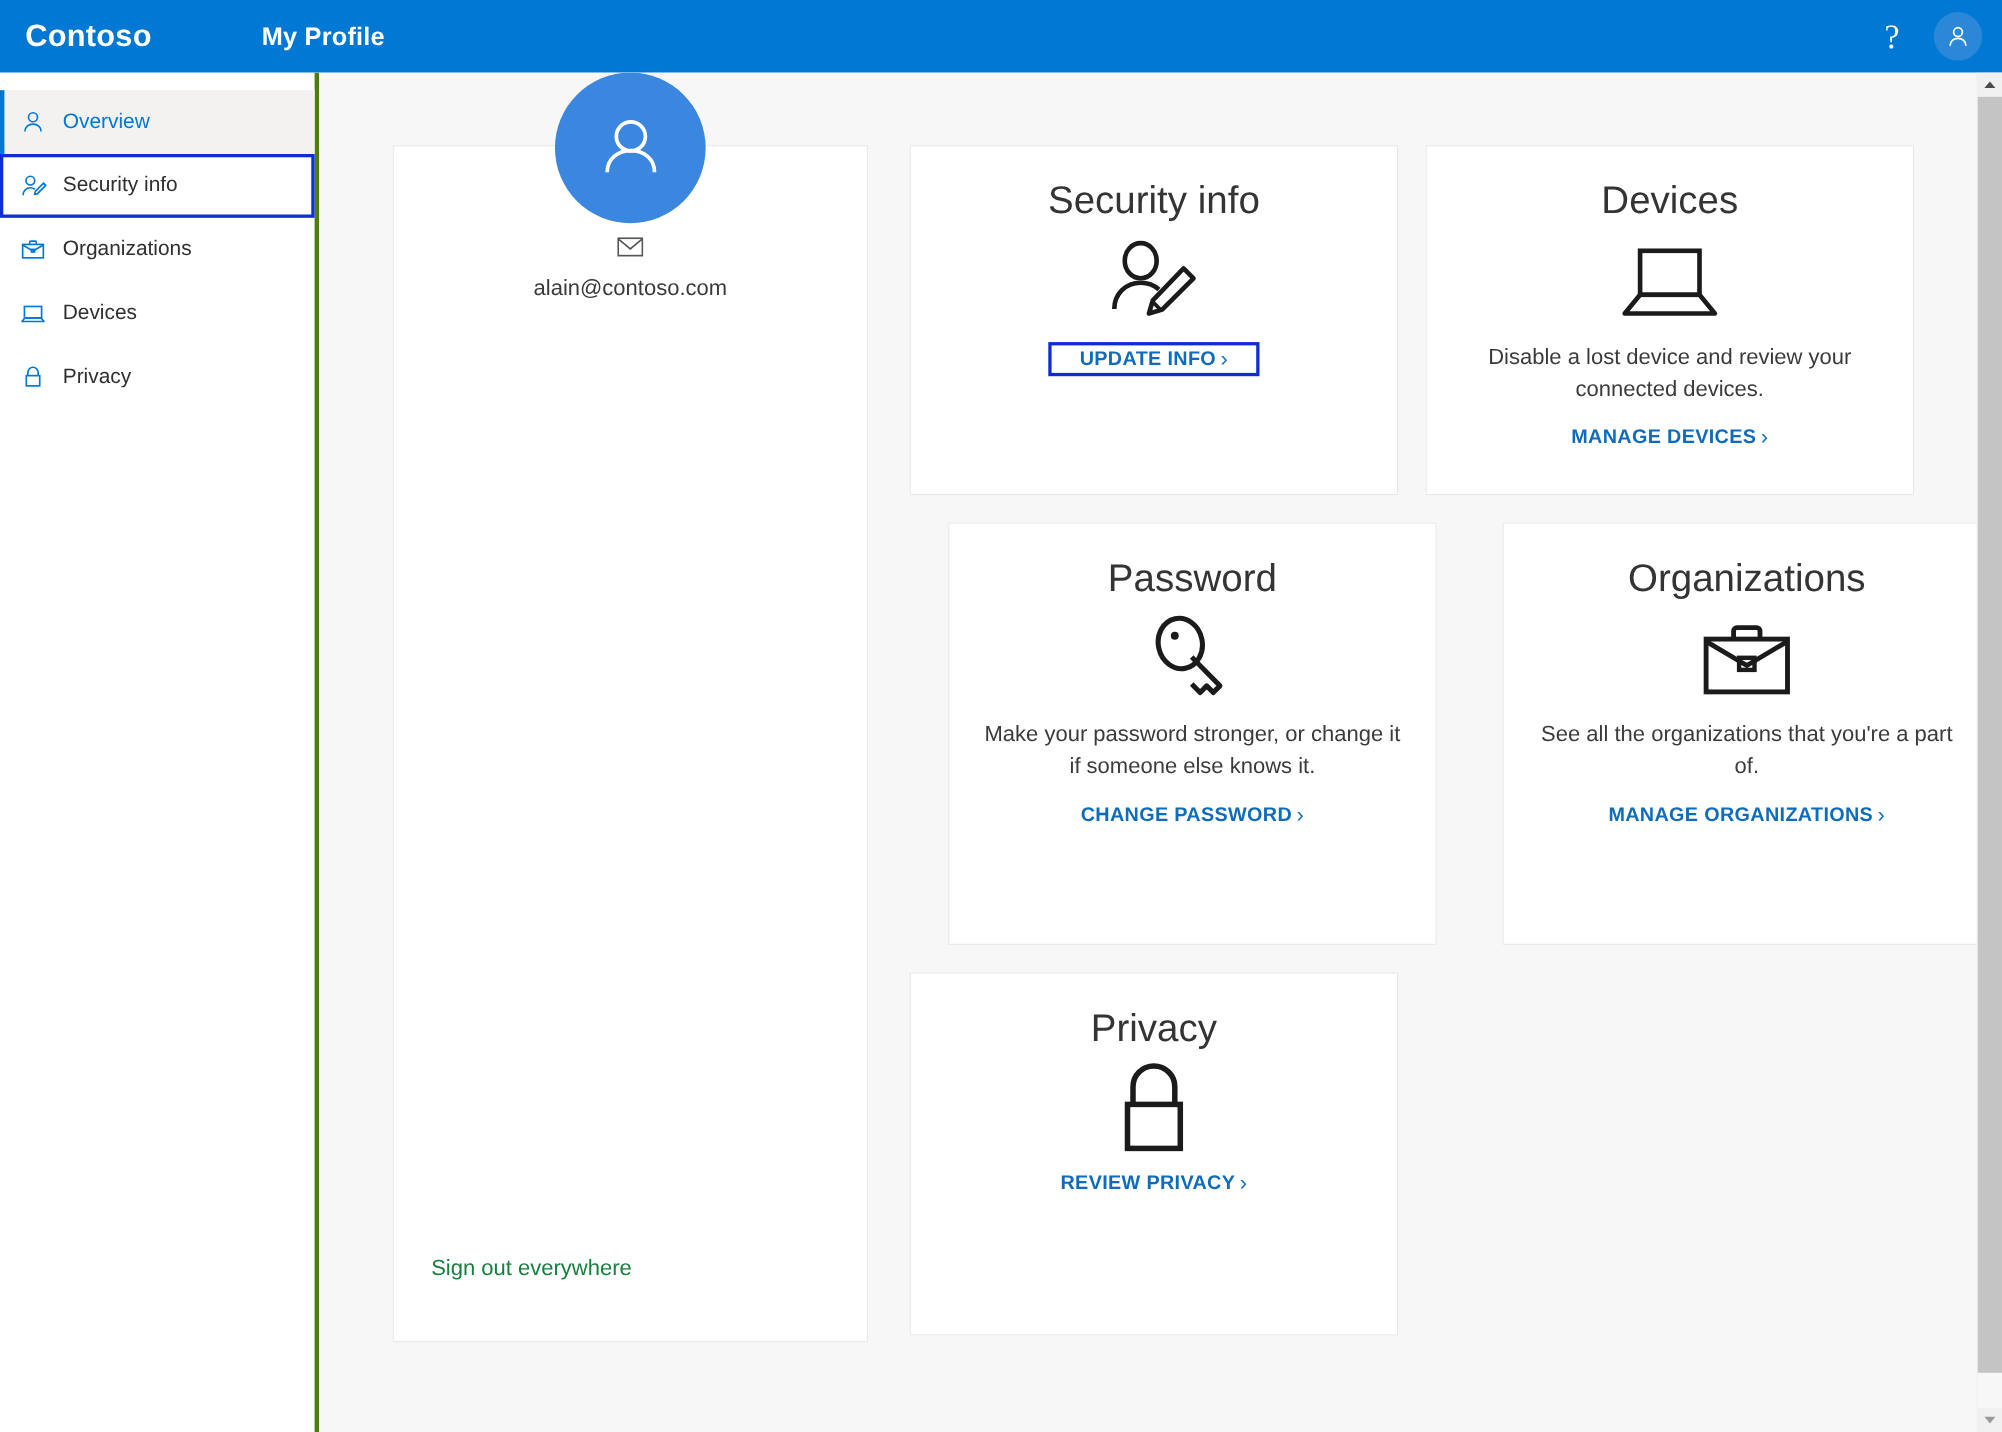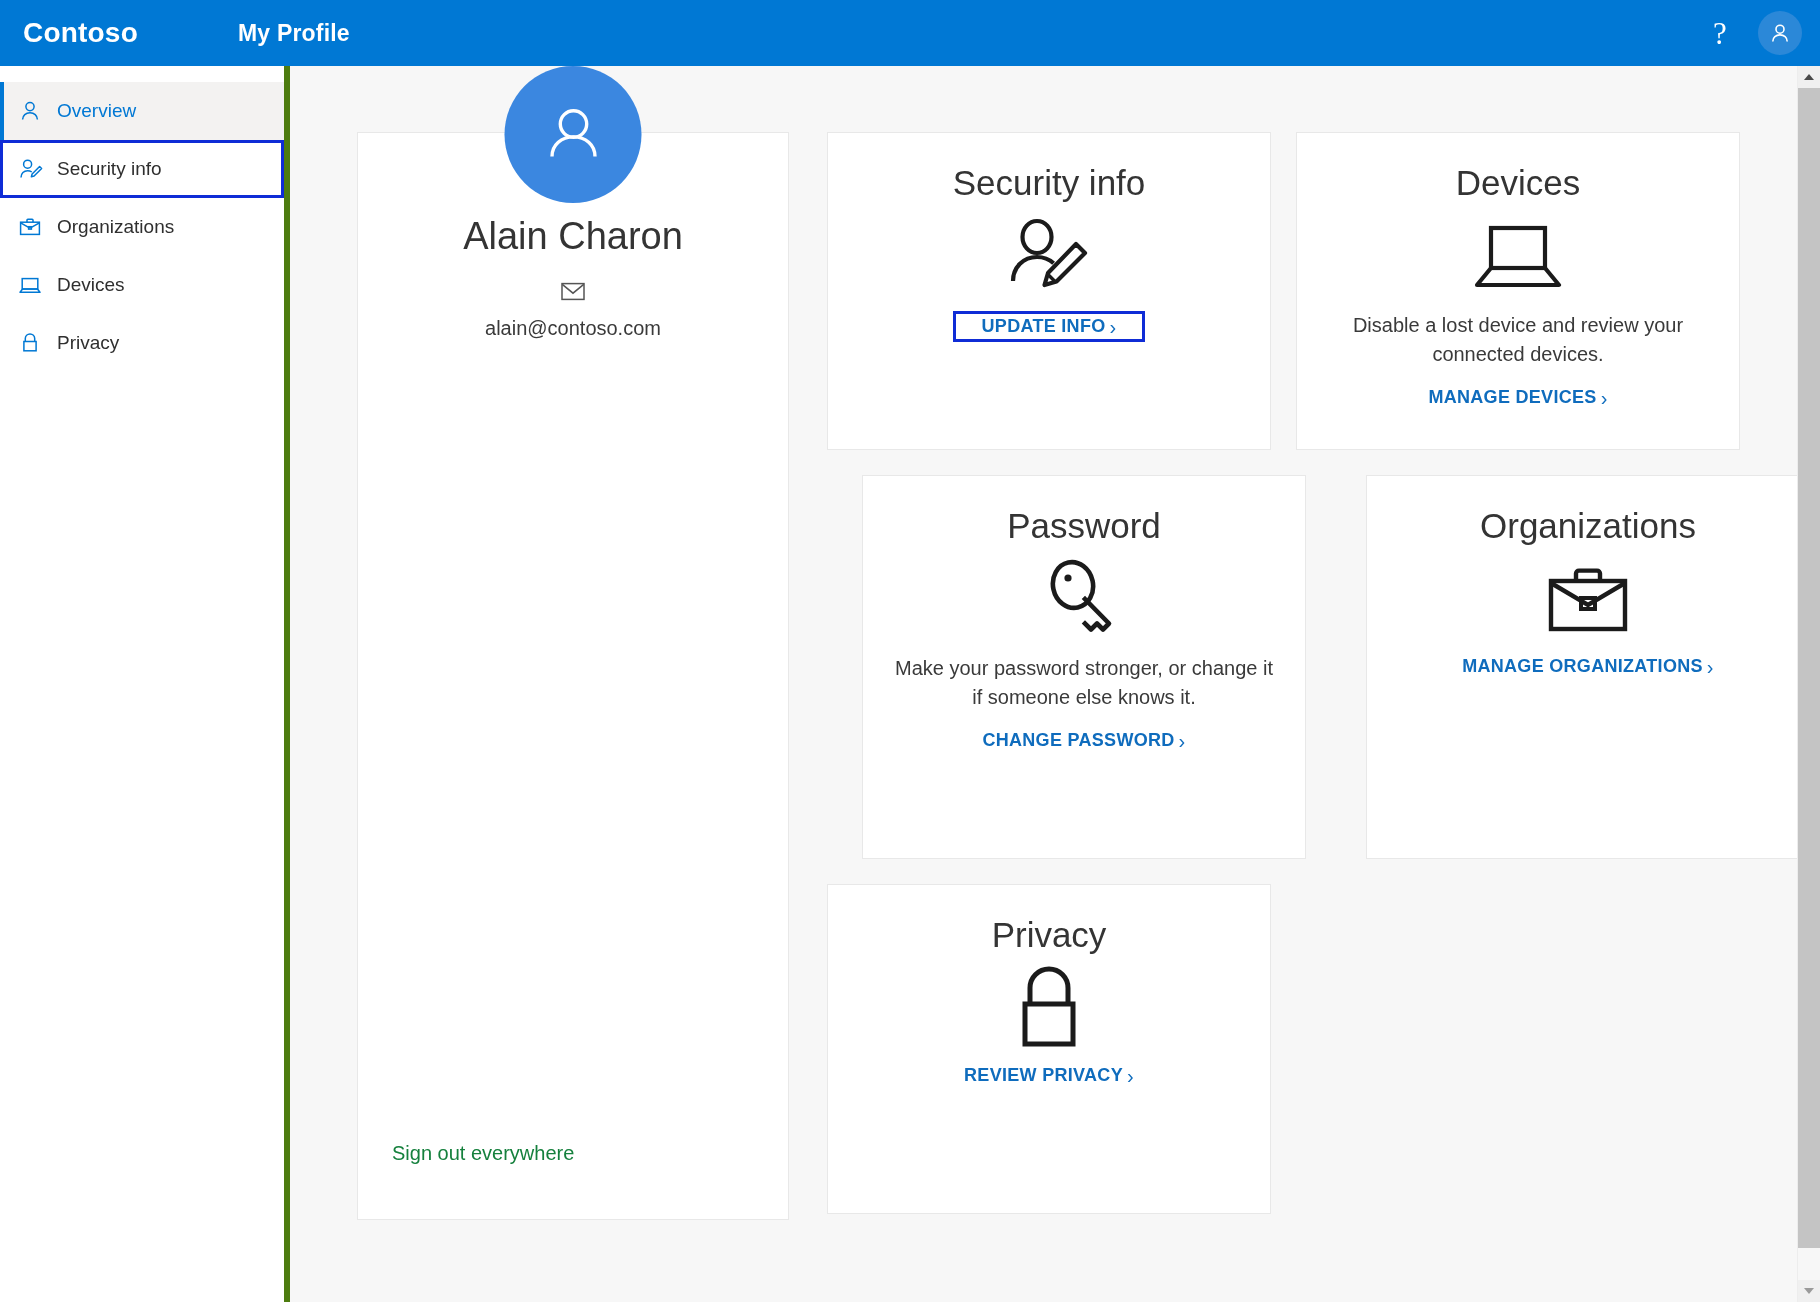--- a/index.html
+++ b/index.html
@@ -31,21 +31,21 @@
   .acct-btn{
     width:44px;height:44px;border-radius:50%;background:#2b88d8;
     display:flex;align-items:center;justify-content:center;cursor:pointer;
   }
 
   
   .body-row{flex:1;display:flex;position:relative;overflow:hidden;}
 
   
   .sidebar{
-    width:290px;min-width:290px;background:#ffffff;border-right:6px solid #4d7c0f;
+    width:290px;min-width:290px;background:#ffffff;border-right:4px solid #4d7c0f;
     padding-top:16px;box-sizing:border-box;
   }
   .nav-item{
     height:58px;display:flex;align-items:center;padding-left:14px;box-sizing:border-box;
     cursor:pointer;position:relative;border:3px solid transparent;
   }
   .nav-item .nav-ico{
     width:26px;height:26px;display:flex;align-items:center;justify-content:center;
     margin-right:14px;color:#0078d4;flex:none;
   }
@@ -214,21 +214,20 @@
 
         <div class="profile-col">
           <div class="avatar">
             <svg width="74" height="74" viewBox="0 0 74 74">
               <circle cx="37" cy="26" r="13.2" fill="none" stroke="#ffffff" stroke-width="3.4"></circle>
               <path d="M15.5 58.5c0-12 9.6-19.6 21.5-19.6s21.5 7.6 21.5 19.6" fill="none" stroke="#ffffff" stroke-width="3.4"></path>
             </svg>
           </div>
 
           <div class="profile-card">
-            <div class="profile-name">Alain Charon</div>
 
             <div class="profile-row">
               <span>
                 <svg width="24" height="19" viewBox="0 0 24 19">
                   <rect x="1" y="1.6" width="22" height="15.8" fill="none" stroke="#555" stroke-width="1.5"></rect>
                   <path d="M1.3 2.4L12 11.2 22.7 2.4" fill="none" stroke="#555" stroke-width="1.5"></path>
                 </svg>
               </span>
               <span>alain@contoso.com</span>
             </div>
@@ -290,20 +289,21 @@
           <div class="card h2">
             <div class="card-title">Organizations</div>
             <div class="card-ico">
               <svg width="84" height="66" viewBox="0 0 84 66">
                 <rect x="5" y="14" width="74" height="48" fill="none" stroke="#1b1b1b" stroke-width="4.4"></rect>
                 <path d="M30 14V6.5c0-1.6 1.3-2.9 2.9-2.9h18.2c1.6 0 2.9 1.3 2.9 2.9V14" fill="none" stroke="#1b1b1b" stroke-width="4.4"></path>
                 <path d="M5 16l37 22 37-22" fill="none" stroke="#1b1b1b" stroke-width="4.4"></path>
                 <rect x="35" y="31" width="14" height="11" fill="none" stroke="#1b1b1b" stroke-width="4"></rect>
               </svg>
             </div>
+            <div class="card-desc">See all the organizations that you're a part of.</div>
             <div class="card-link">
               <span>MANAGE ORGANIZATIONS</span>
               <span class="chev">›</span>
             </div>
           </div>
 
           <div class="card h3">
             <div class="card-title">Privacy</div>
             <div class="card-ico">
               <svg width="72" height="86" viewBox="0 0 72 86">

